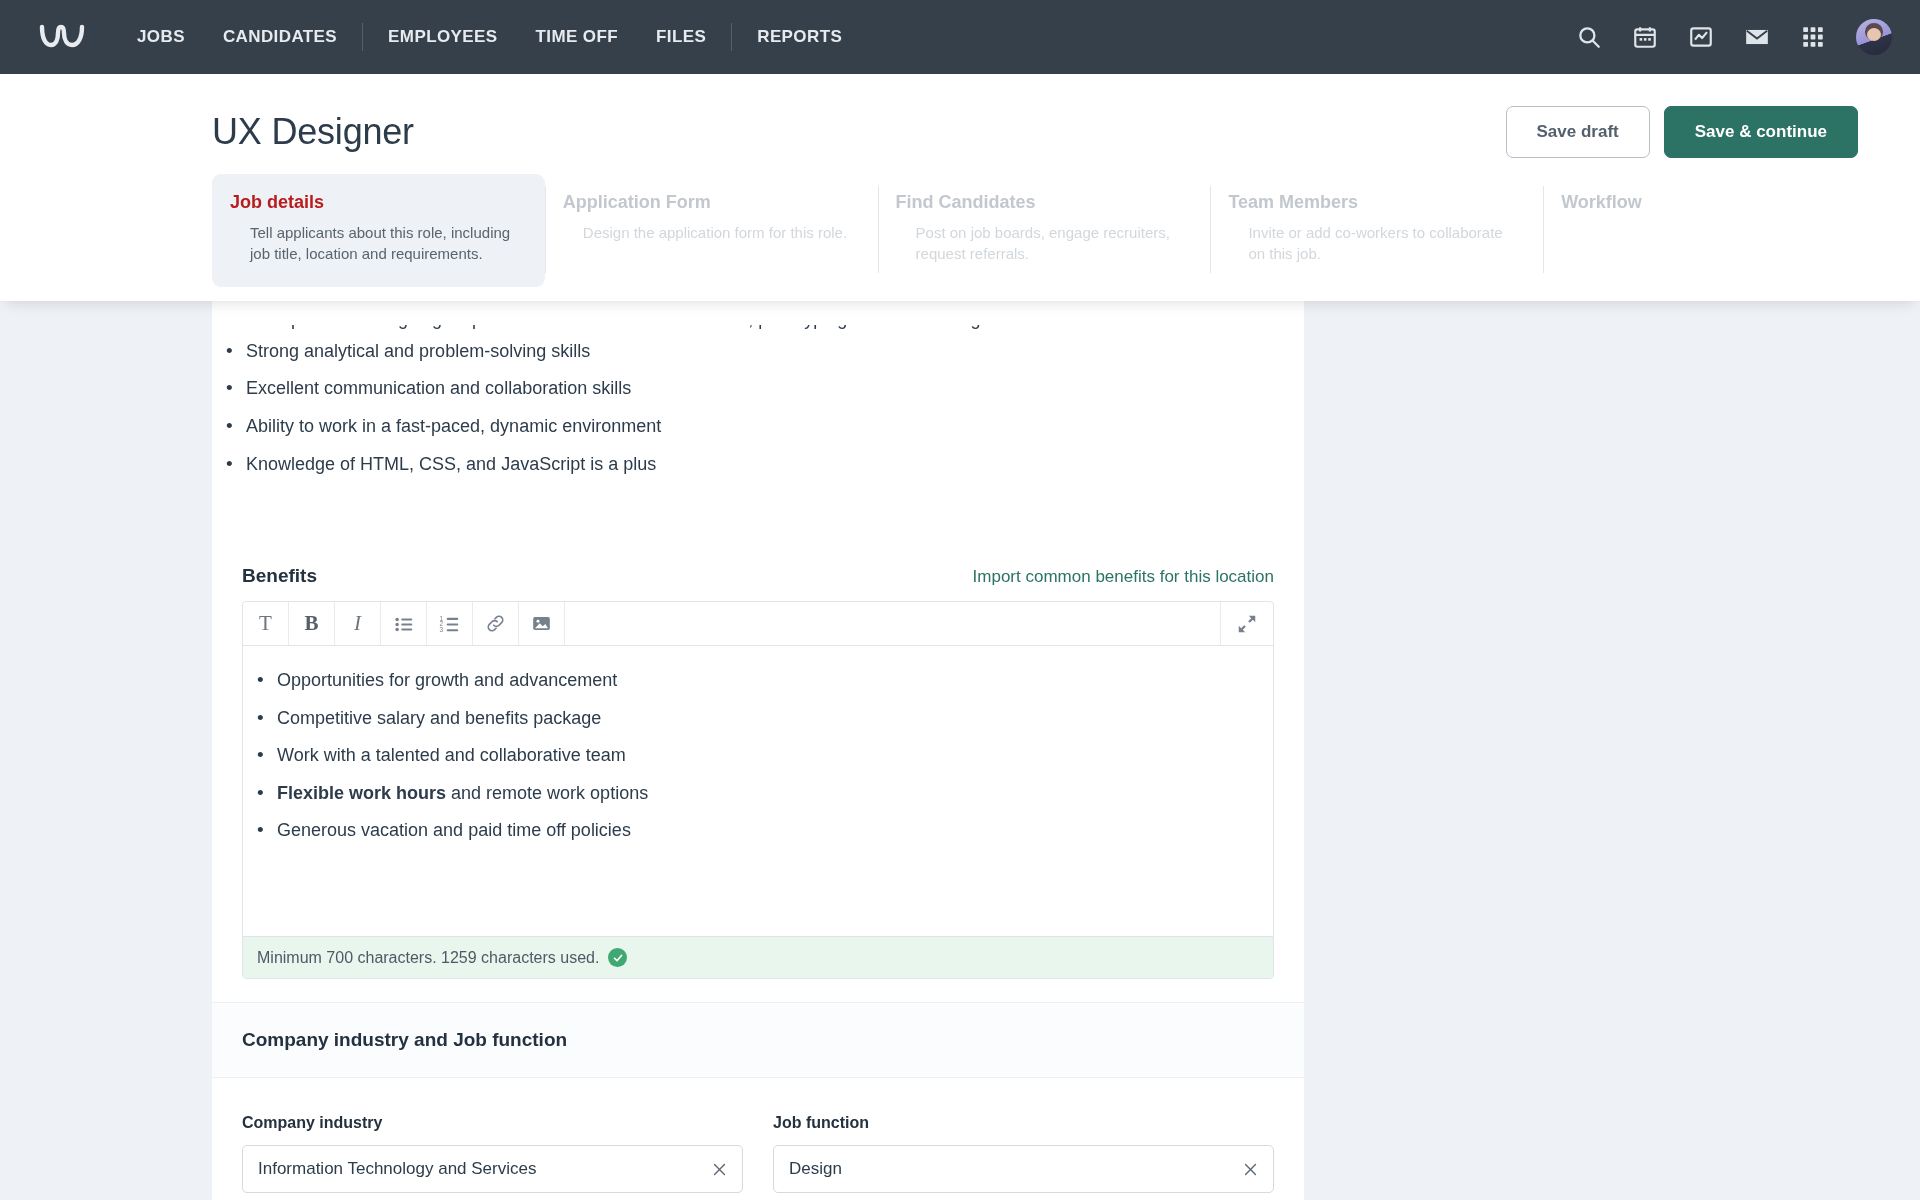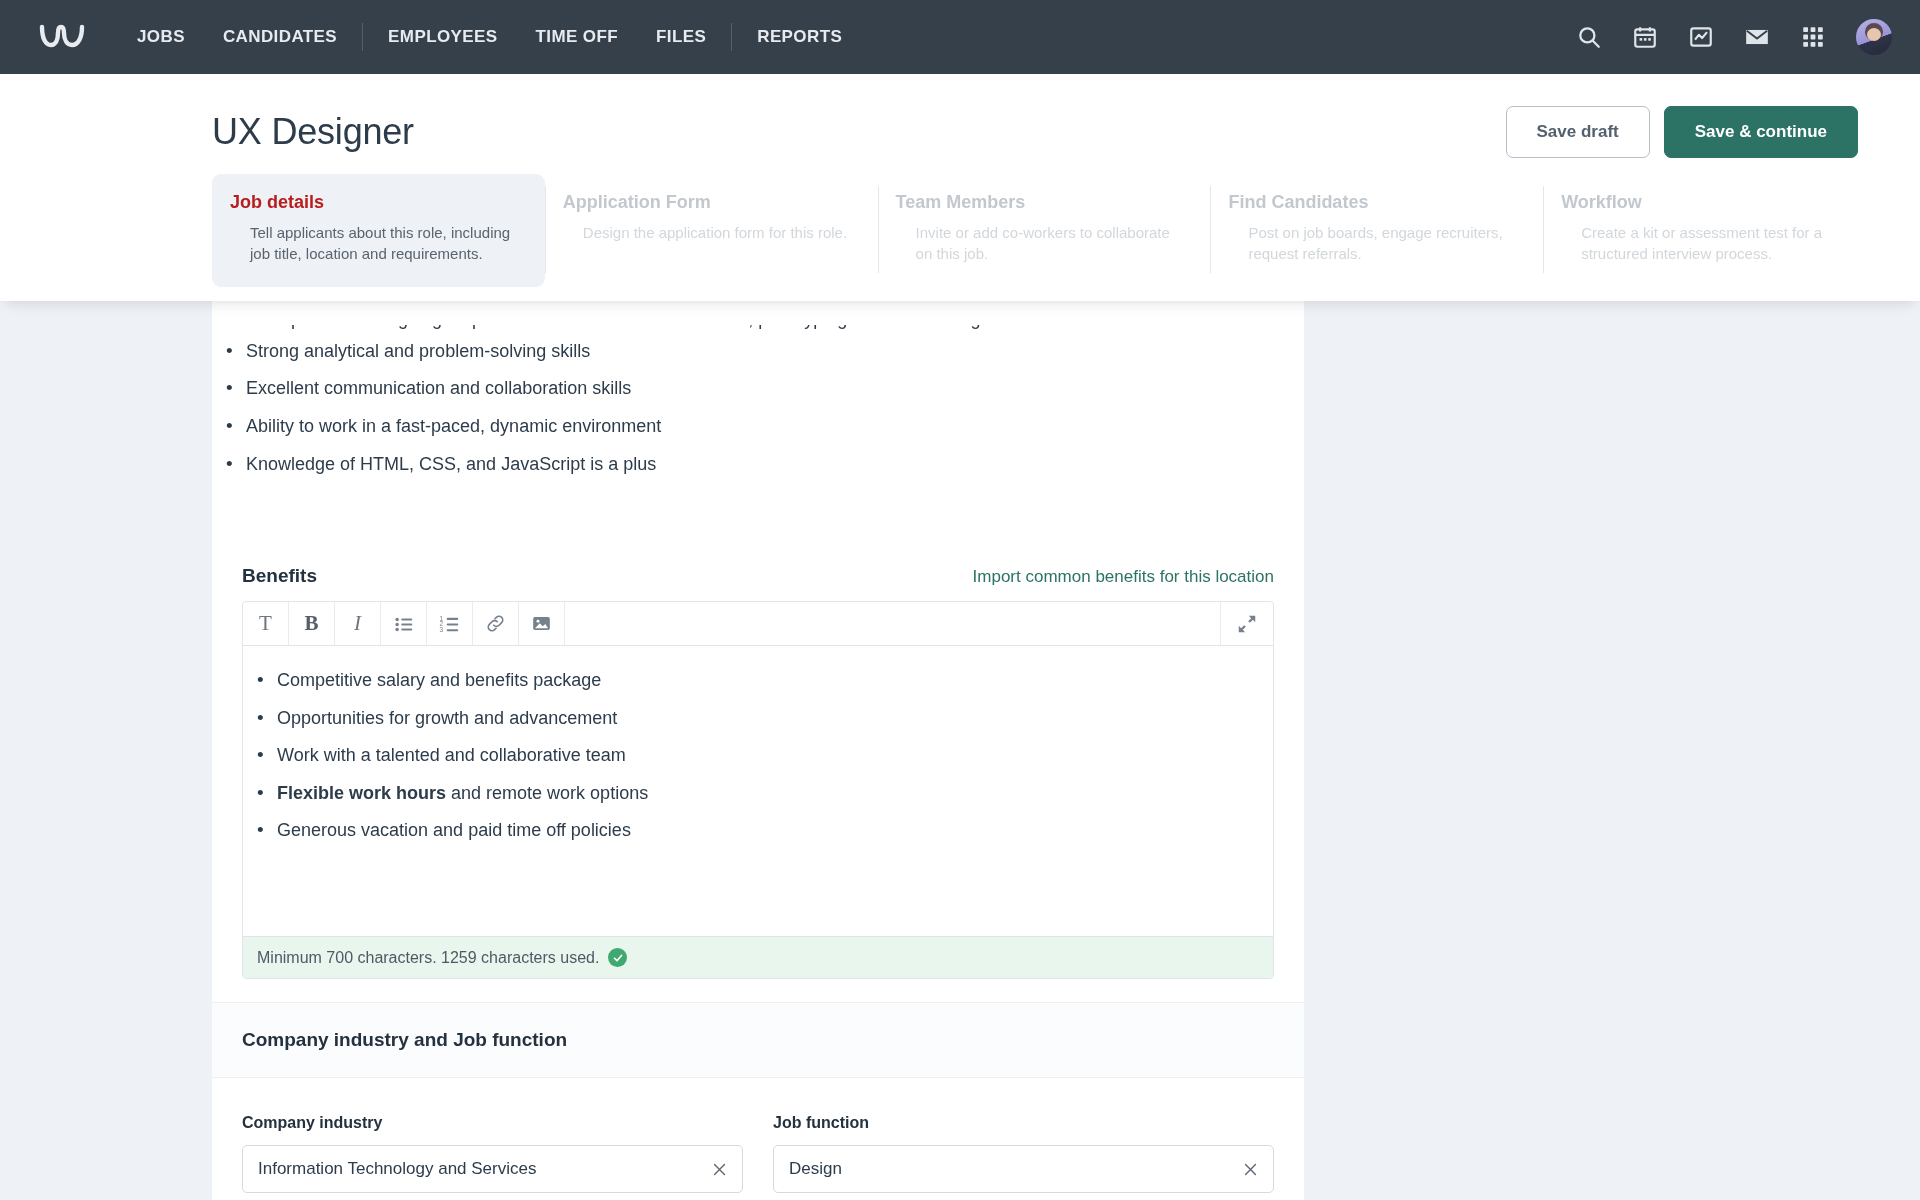--- a/index.html
+++ b/index.html
@@ -243,30 +243,29 @@
   <div class="steps">
     <div class="step active">
       <div class="step-title">Job details</div>
       <div class="step-desc">Tell applicants about this role, including job title, location and requirements.</div>
     </div>
     <div class="step">
       <div class="step-title">Application Form</div>
       <div class="step-desc">Design the application form for this role.</div>
     </div>
     <div class="step">
+      <div class="step-title">Find Candidates</div>
+      <div class="step-desc">Post on job boards, engage recruiters, request referrals.</div>
+    </div>
+    <div class="step">
       <div class="step-title">Team Members</div>
       <div class="step-desc">Invite or add co-workers to collaborate on this job.</div>
     </div>
     <div class="step">
-      <div class="step-title">Find Candidates</div>
-      <div class="step-desc">Post on job boards, engage recruiters, request referrals.</div>
-    </div>
-    <div class="step">
       <div class="step-title">Workflow</div>
-      <div class="step-desc">Create a kit or assessment test for a structured interview process.</div>
     </div>
   </div>
 </div>
 
 <div class="body-area side-note-wrap">
 
   <div class="content-col">
 
     <div class="req-list inner">
       <div class="clip-line">
@@ -326,22 +325,22 @@
         <div class="tb-spacer"></div>
         <div class="tb-expand">
           <svg width="22" height="22" viewBox="0 0 24 24" fill="currentColor">
             <path d="M21 3h-7l2.6 2.6-3.3 3.3 1.8 1.8 3.3-3.3L21 10z"></path>
             <path d="M3 21h7l-2.6-2.6 3.3-3.3-1.8-1.8-3.3 3.3L3 14z"></path>
           </svg>
         </div>
       </div>
       <div class="editor-body">
         <ul class="bullets">
+          <li>Opportunities for growth and advancement</li>
           <li>Competitive salary and benefits package</li>
-          <li>Opportunities for growth and advancement</li>
           <li>Work with a talented and collaborative team</li>
           <li><b>Flexible work hours</b><span> and remote work options</span></li>
           <li>Generous vacation and paid time off policies</li>
         </ul>
       </div>
       <div class="editor-footer">
         <span>Minimum 700 characters. 1259 characters used.</span>
         <span class="check-badge">
           <svg width="12" height="12" viewBox="0 0 24 24" fill="none" stroke="#fff" stroke-width="3.4" stroke-linecap="round" stroke-linejoin="round">
             <path d="M5 12.5 10 17.5 19 7"></path>

